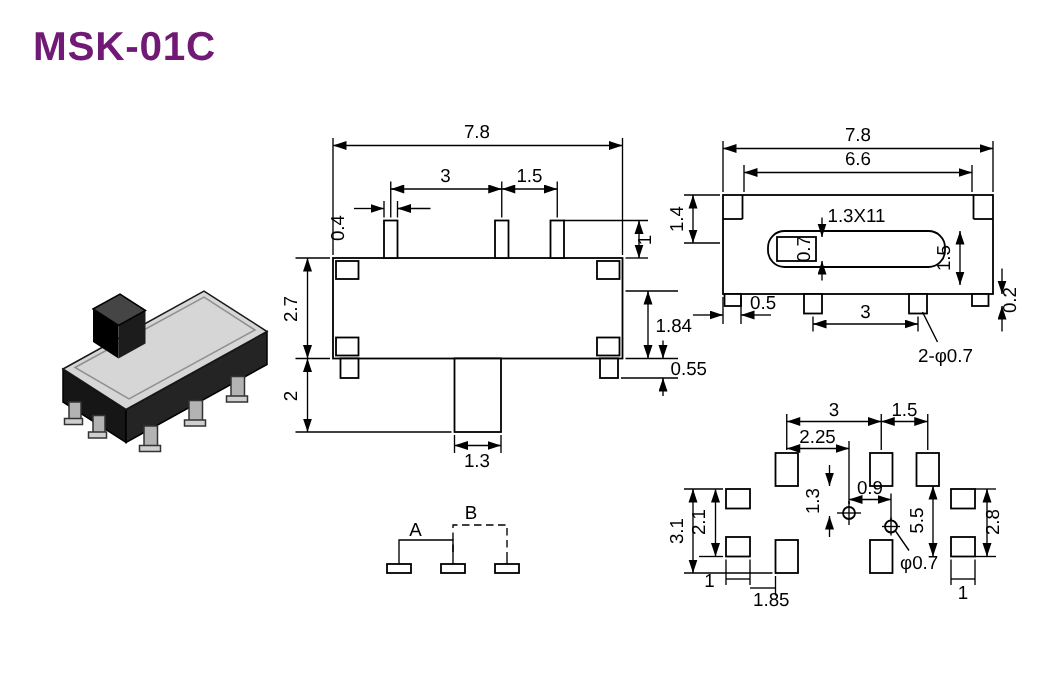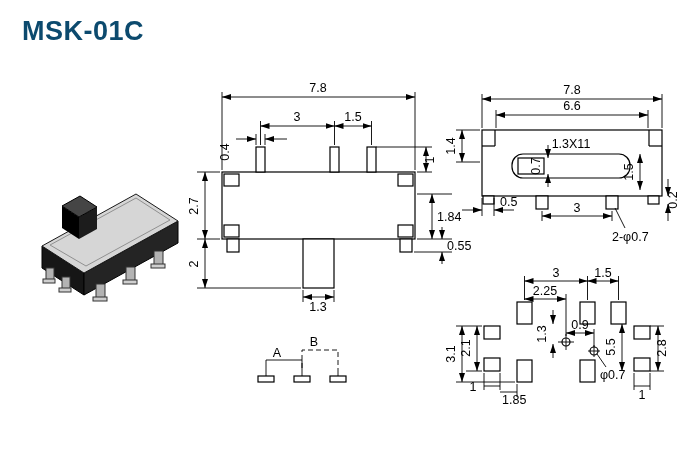--- a/index.html
+++ b/index.html
@@ -1,18 +1,18 @@
 <!DOCTYPE html>
 <html><head>
 <meta charset="utf-8">
 <style>
   *{margin:0;padding:0;box-sizing:border-box}
   html,body{width:700px;height:450px;background:#fff;overflow:hidden;position:relative;
     font-family:"Liberation Sans",sans-serif}
-  .title{position:absolute;left:22px;top:16px;font-size:27px;font-weight:700;color:#0c4a6e;letter-spacing:.5px}
+  .title{position:absolute;left:22px;top:16px;font-size:27px;font-weight:700;color:#701a75;letter-spacing:.5px}
   svg{position:absolute;left:0;top:0}
   .wh{fill:#fff;stroke:#000;stroke-width:1.2}
   .thin{stroke:#000;stroke-width:0.9;fill:none}
   .ln{stroke:#000;stroke-width:1.2;fill:none}
   .dim{font-size:12.5px;fill:#000;font-family:"Liberation Sans",sans-serif}
   .dash{stroke-dasharray:5 3}
 </style>
 </head>
 <body>
 

